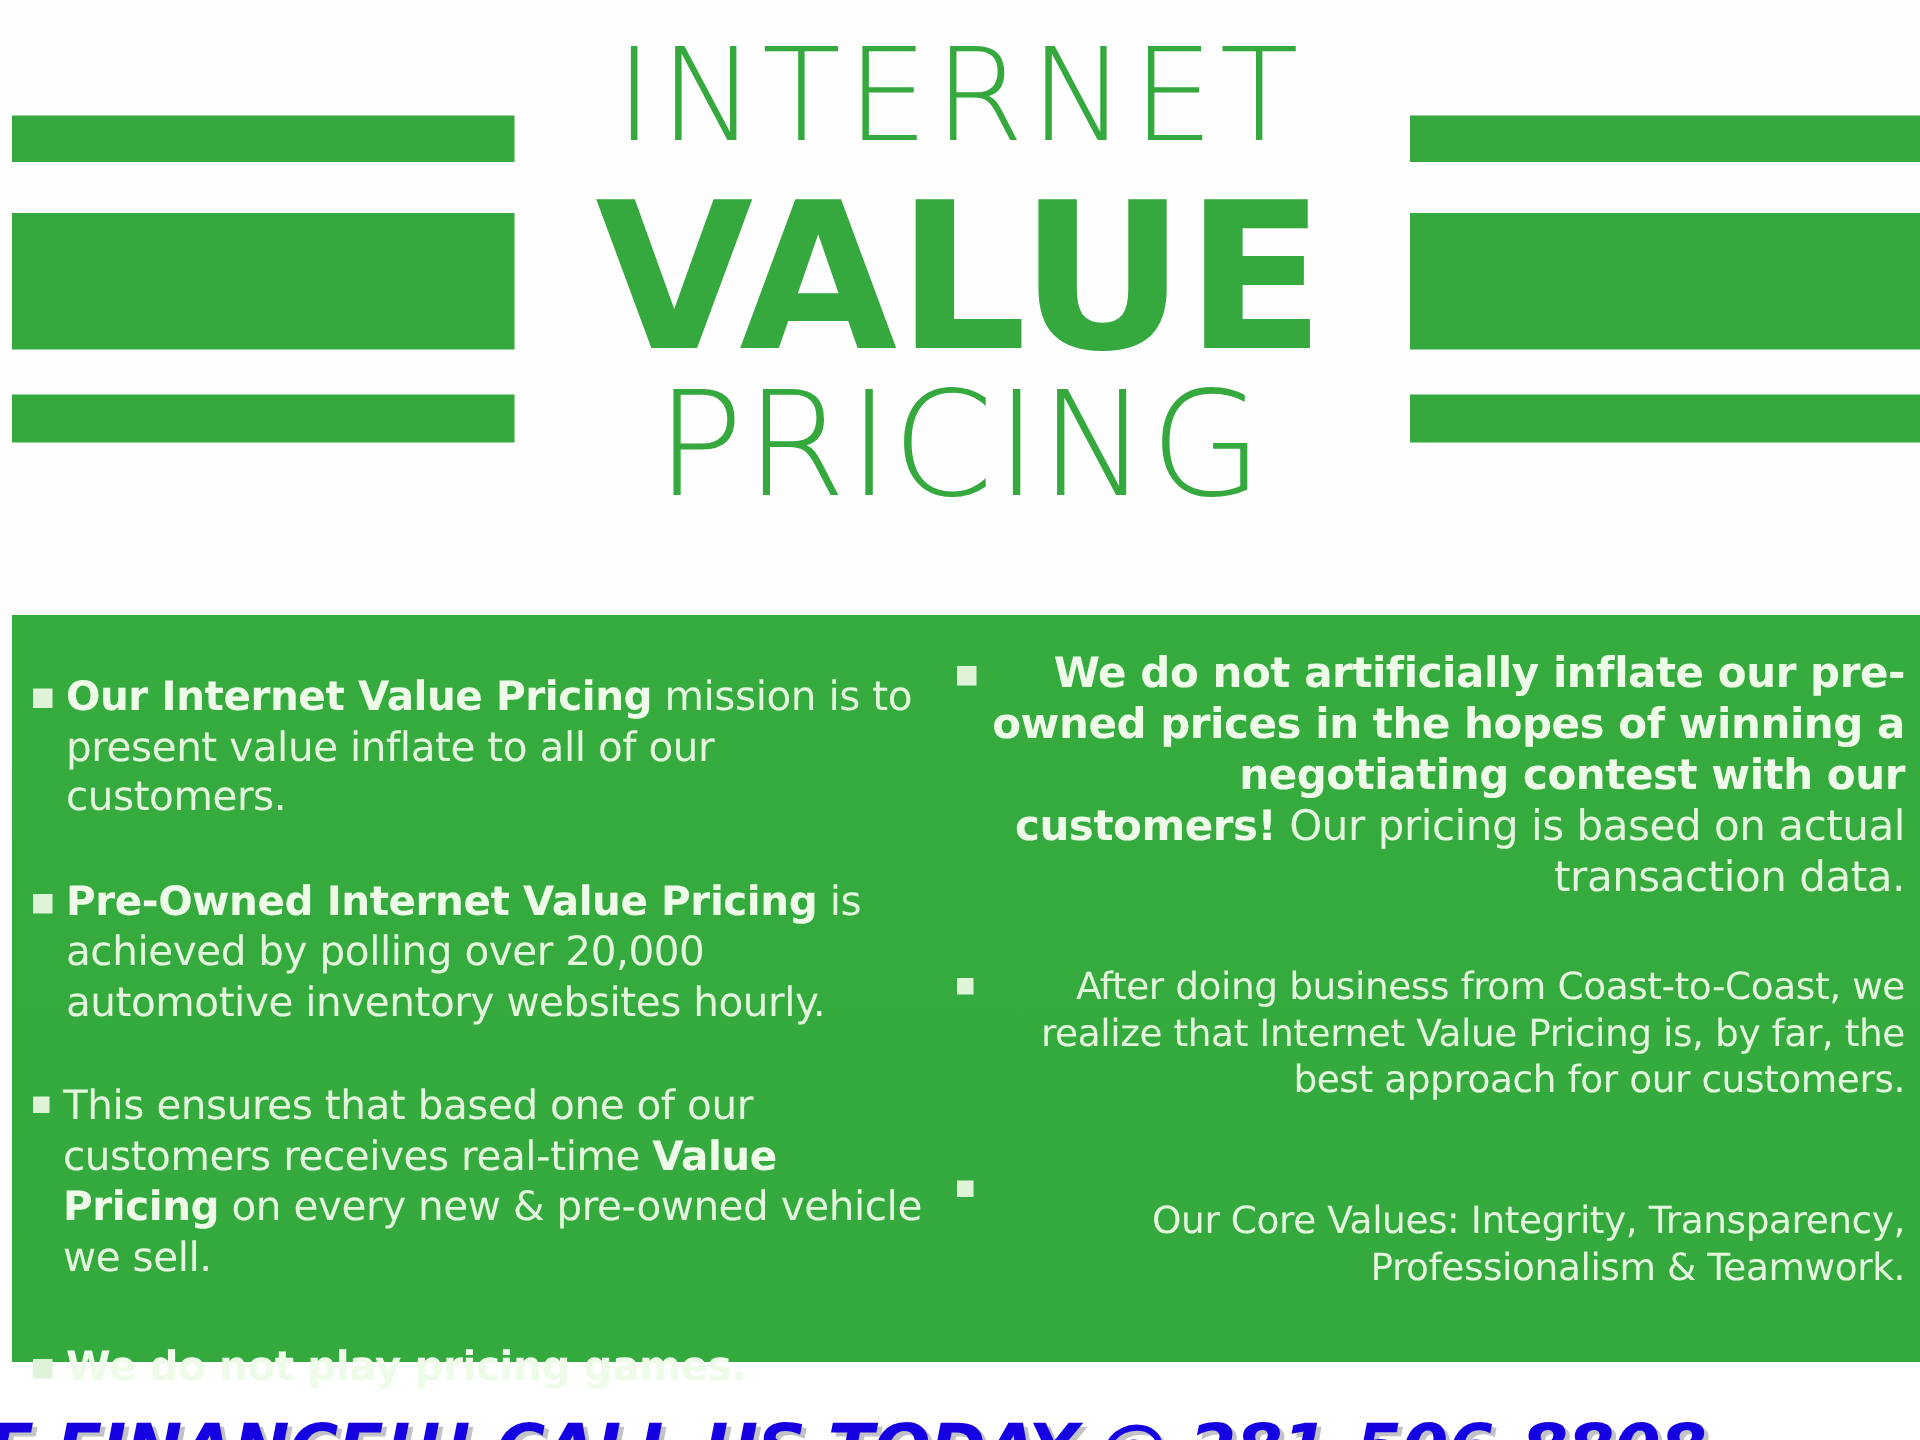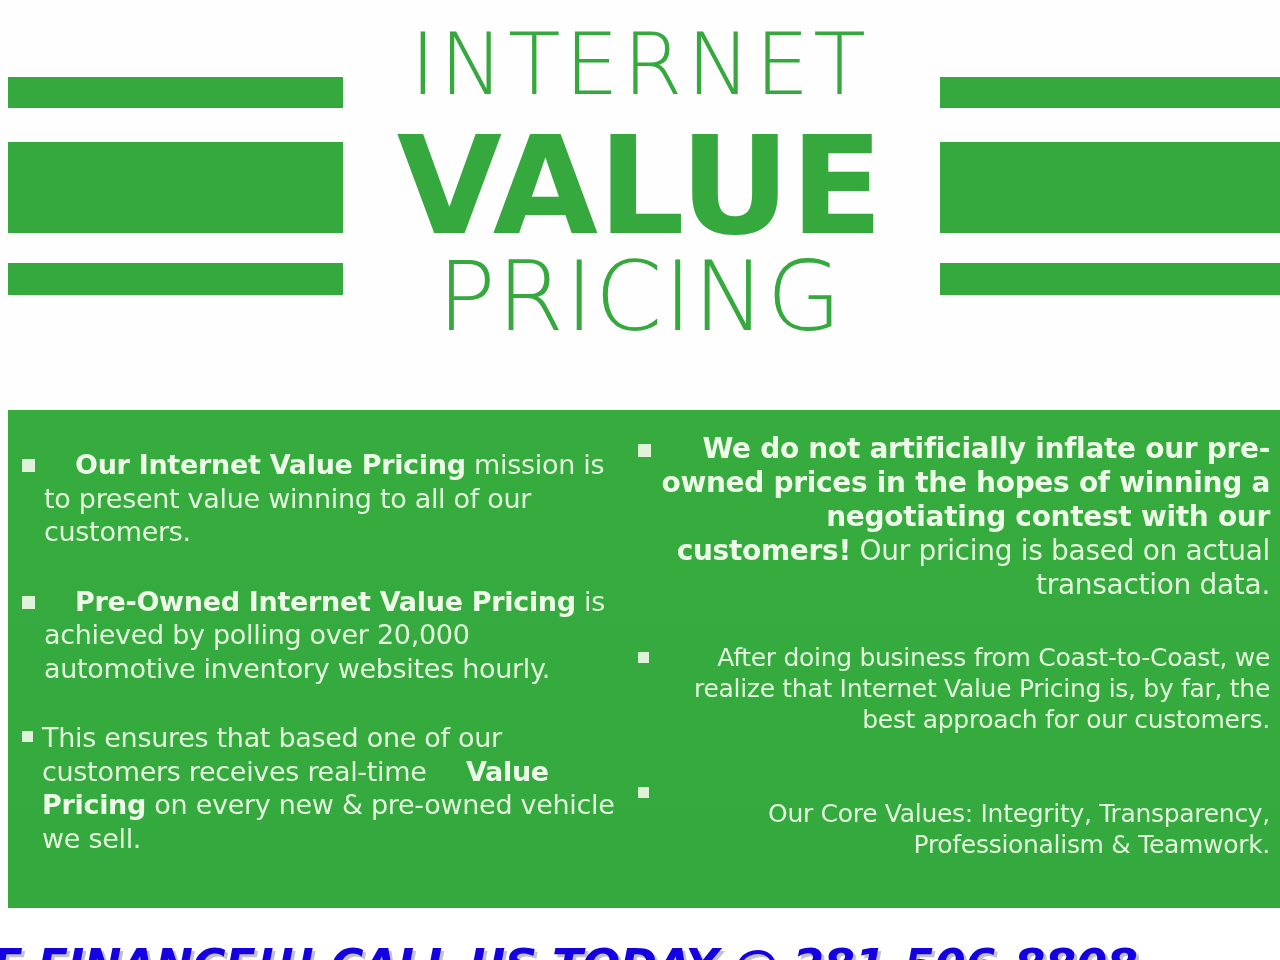--- a/index.html
+++ b/index.html
@@ -120,21 +120,20 @@
     font-family: "DejaVu Sans", sans-serif;
     letter-spacing: -0.3px;
   }
   .bullet-text.big {
     font-size: 27px;
     line-height: 33.5px;
   }
   .bullet-text b {
     font-weight: 700;
     color: #edfbe8;
-    margin-left: 31px;
   }
 
   
   #li-l1 { margin-bottom: 36px; }
   #li-l2 { margin-bottom: 36px; }
   #li-l3 { margin-bottom: 40px; }
   #li-l4 { margin-bottom: 0; }
 
   #li-r1 { margin-bottom: 40px; }
   #li-r2 { margin-bottom: 42px; }
@@ -194,33 +193,37 @@
     <div class="logo-word" id="logo-value">VALUE</div>
   </div>
 
   <div id="green-panel">
     <div id="panel-columns">
 
       <div class="col" id="col-left">
 
         <div class="bullet-item" id="li-l1">
           <span class="bullet-marker"></span>
-          <div class="bullet-text big"><b>Our Internet Value Pricing</b><span> mission is to present value winning to all of our customers.</span></div>
+          <div class="bullet-text big"><b>Our Internet Value Pricing</b><span> mission is to present value inflate to all of our customers.</span></div>
         </div>
 
         <div class="bullet-item" id="li-l2">
           <span class="bullet-marker"></span>
           <div class="bullet-text big"><b>Pre-Owned Internet Value Pricing</b><span> is achieved by polling over 20,000 automotive inventory websites hourly.</span></div>
         </div>
 
         <div class="bullet-item" id="li-l3">
           <span class="bullet-marker"></span>
           <div class="bullet-text big"><span>This ensures that based one of our customers receives real-time </span><b>Value Pricing</b><span> on every new &amp; pre-owned vehicle we sell.</span></div>
         </div>
 
+        <div class="bullet-item" id="li-l4">
+          <span class="bullet-marker"></span>
+          <div class="bullet-text big"><b>We do not play pricing games.</b></div>
+        </div>
 
       </div>
 
       <div class="col" id="col-right">
 
         <div class="bullet-item" id="li-r1">
           <span class="bullet-marker"></span>
           <div class="bullet-text"><b>We do not artificially inflate our pre-owned prices in the hopes of winning a negotiating contest with our customers!</b><span> Our pricing is based on actual transaction data.</span></div>
         </div>
 

